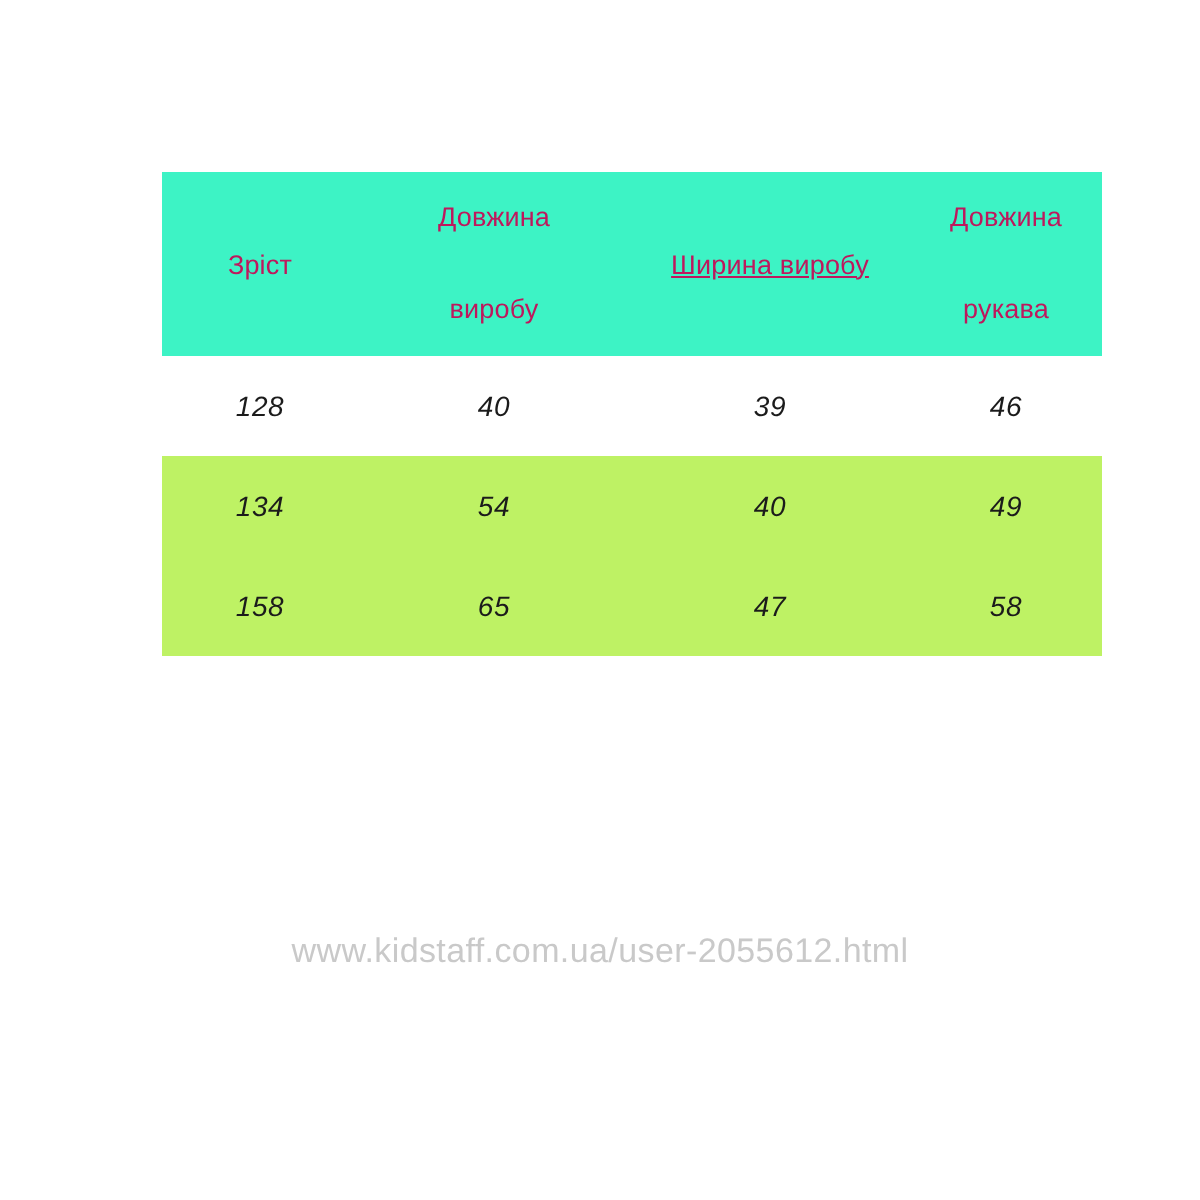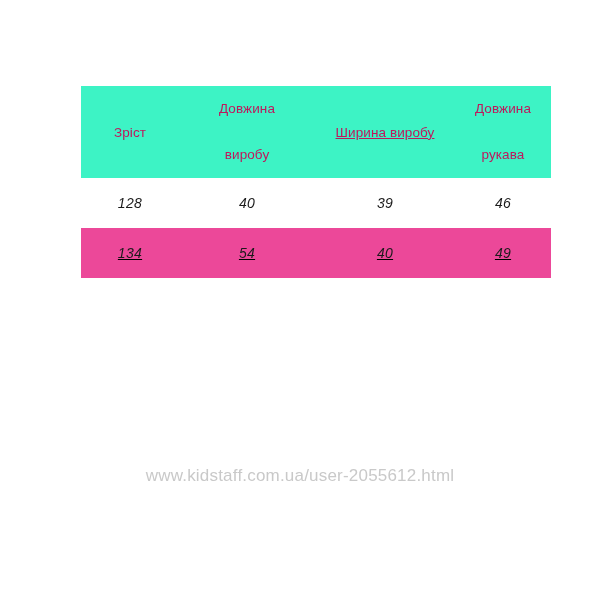--- a/index.html
+++ b/index.html
@@ -53,21 +53,21 @@
   th .hdr-2line {
     display: block;
     line-height: 46px;
   }
 
   
   tbody tr {
     height: 50px;
   }
   tbody tr.row-odd  { background: #ffffff; margin-top: 21px; }
-  tbody tr.row-even { background: #ec4899; text-decoration: underline; }
+  tbody tr.row-even { background: #bef264; }
 
   tbody td {
     text-align: center;
     vertical-align: middle;
     font-size: 14px;
     font-style: italic;
     color: #1b1b1b;
     letter-spacing: 0.3px;
     padding: 0;
   }
@@ -120,19 +120,25 @@
           <td>40</td>
           <td>39</td>
           <td>46</td>
         </tr>
         <tr class="row-even">
           <td>134</td>
           <td>54</td>
           <td>40</td>
           <td>49</td>
         </tr>
+        <tr class="row-even">
+          <td>158</td>
+          <td>65</td>
+          <td>47</td>
+          <td>58</td>
+        </tr>
       </tbody>
   </table>
 </div>
 
 <div id="watermark">
   <div id="watermark-text">www.kidstaff.com.ua/user-2055612.html</div>
 </div>
 
 </body></html>

